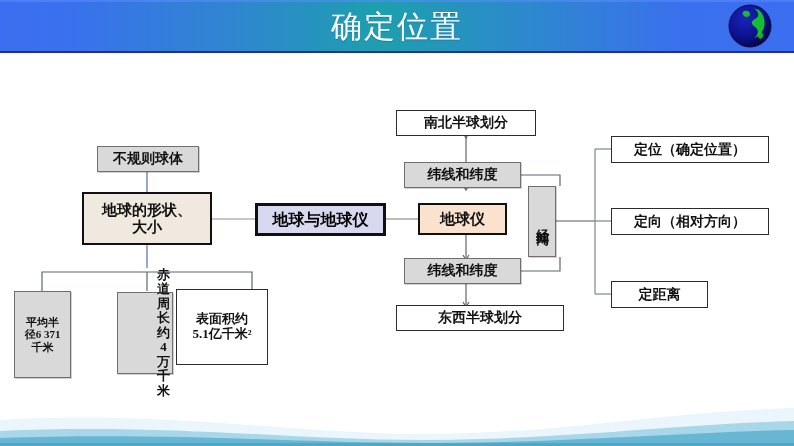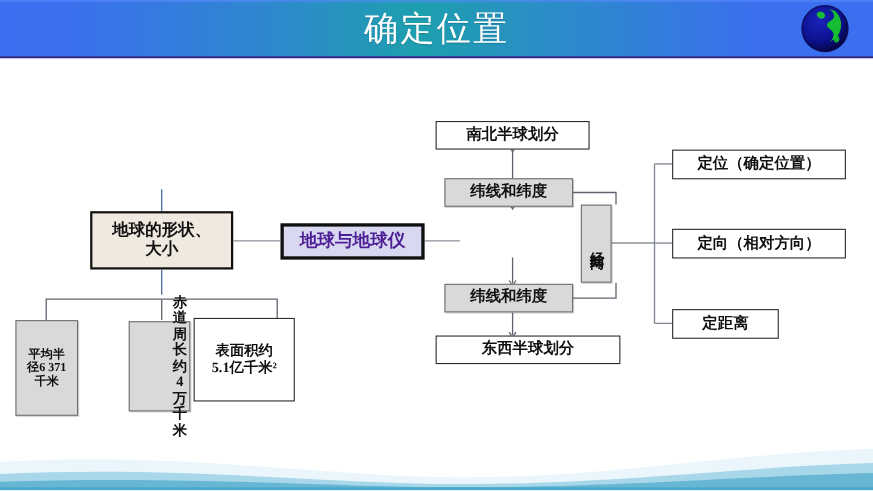--- a/index.html
+++ b/index.html
@@ -41,21 +41,21 @@
     color:#111;
     font-family:"Liberation Serif","DejaVu Serif",serif;
     font-weight:bold;
     line-height:1.12;
     white-space:pre-line;
   }
   .n-plain{ background:#ffffff;border:1px solid #2b2b2b; }
   .n-grey{ background:#d9d9d9;border:1px solid #6f6f6f;box-shadow:1px 1px 0 rgba(0,0,0,.18); }
   .n-cream{ background:#f0e9df;border:2px solid #101010; }
   .n-peach{ background:#fbe2ce;border:2px solid #101010; }
-  .n-red{ background:#d8d8f0;border:3px solid #101010;color:#4c1d95; }
+  .n-red{ background:#d8d8f0;border:3px solid #101010;color:#000000; }
   .vert{ writing-mode:vertical-rl; text-orientation:upright; letter-spacing:2px;}
 </style>
 </head>
 <body>
 
 <div id="slide">
 
   <div id="header">
     <div class="topline"></div>
     <div id="header-title">确定位置</div>
@@ -118,20 +118,21 @@
       <line x1="556" y1="221" x2="595" y2="221"></line>
     </g>
     <g stroke="#7e8691" stroke-width="1.2" fill="none">
       <path d="M595 149 L595 294"></path>
       <line x1="595" y1="149" x2="611" y2="149"></line>
       <line x1="595" y1="221" x2="611" y2="221"></line>
       <line x1="595" y1="294" x2="611" y2="294"></line>
     </g>
   </svg>
 
+  <div class="node n-grey" style="left:97px;top:146px;width:102px;height:26px;font-size:14px;">不规则球体</div>
 
   <div class="node n-cream" style="left:82px;top:192px;width:130px;height:53px;font-size:15px;">地球的形状、
 大小</div>
 
   <div class="node n-grey" style="left:14px;top:291px;width:57px;height:87px;font-size:11px;">平均半
 径6 371
 千米</div>
 
   <div class="node n-grey" style="left:117px;top:292px;width:56px;height:82px;font-size:13px;padding-left:37px;">赤道周
 长约4
@@ -139,20 +140,21 @@
 
   <div class="node n-plain" style="left:176px;top:289px;width:92px;height:76px;font-size:13px;">表面积约
 5.1亿千米²</div>
 
   <div class="node n-red" style="left:255px;top:203px;width:131px;height:33px;font-size:16px;">地球与地球仪</div>
 
   <div class="node n-plain" style="left:396px;top:110px;width:140px;height:26px;font-size:14px;text-align:center;">南北半球划分</div>
 
   <div class="node n-grey" style="left:404px;top:162px;width:117px;height:26px;font-size:14px;">纬线和纬度</div>
 
+  <div class="node n-peach" style="left:418px;top:203px;width:89px;height:32px;font-size:15px;">地球仪</div>
 
   <div class="node n-grey" style="left:404px;top:258px;width:117px;height:26px;font-size:14px;">纬线和纬度</div>
 
   <div class="node n-plain" style="left:396px;top:305px;width:168px;height:26px;font-size:14px;">东西半球划分</div>
 
   <div class="node n-grey vert" style="left:528px;top:186px;width:28px;height:71px;font-size:13px;">经纬网</div>
 
   <div class="node n-plain" style="left:611px;top:136px;width:158px;height:27px;font-size:14px;">定位（确定位置）</div>
 
   <div class="node n-plain" style="left:611px;top:208px;width:158px;height:27px;font-size:14px;">定向（相对方向）</div>

